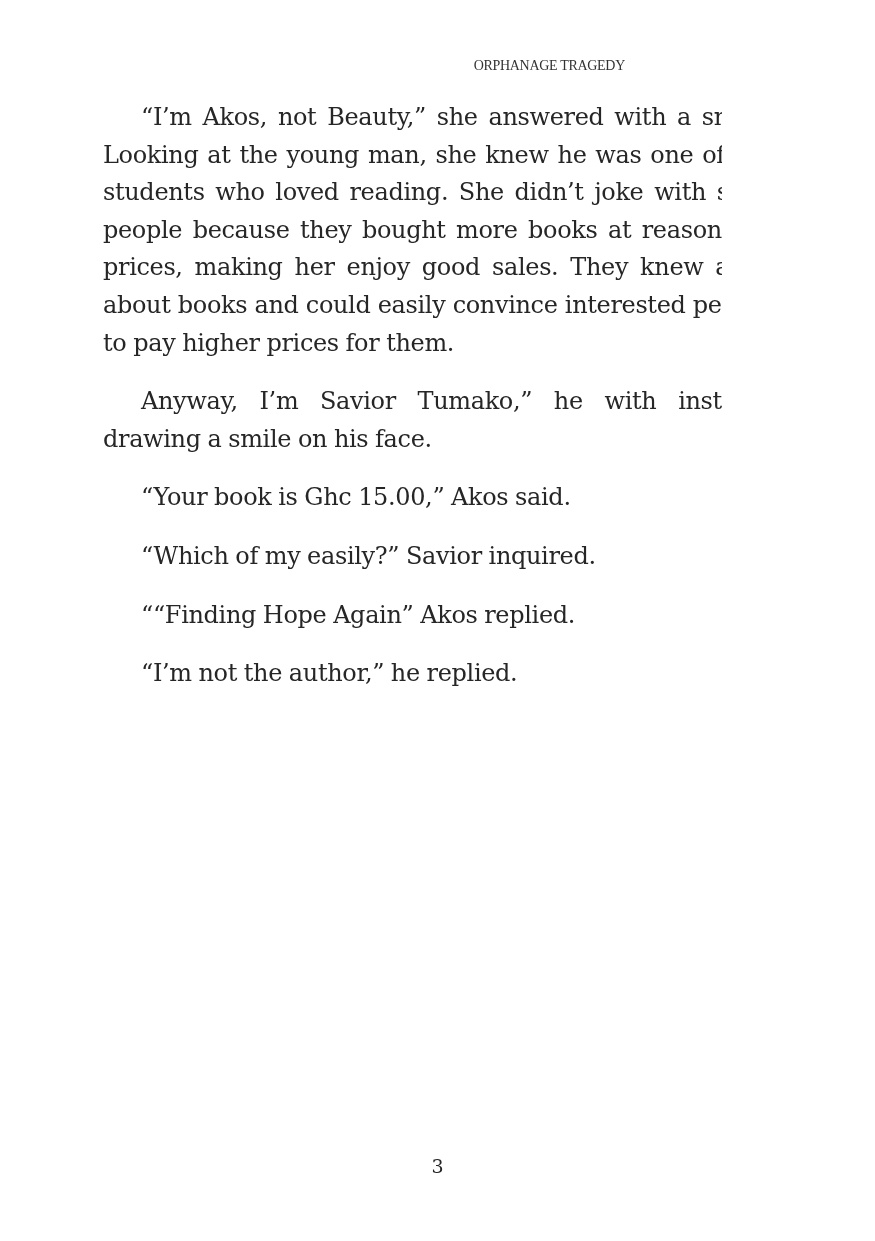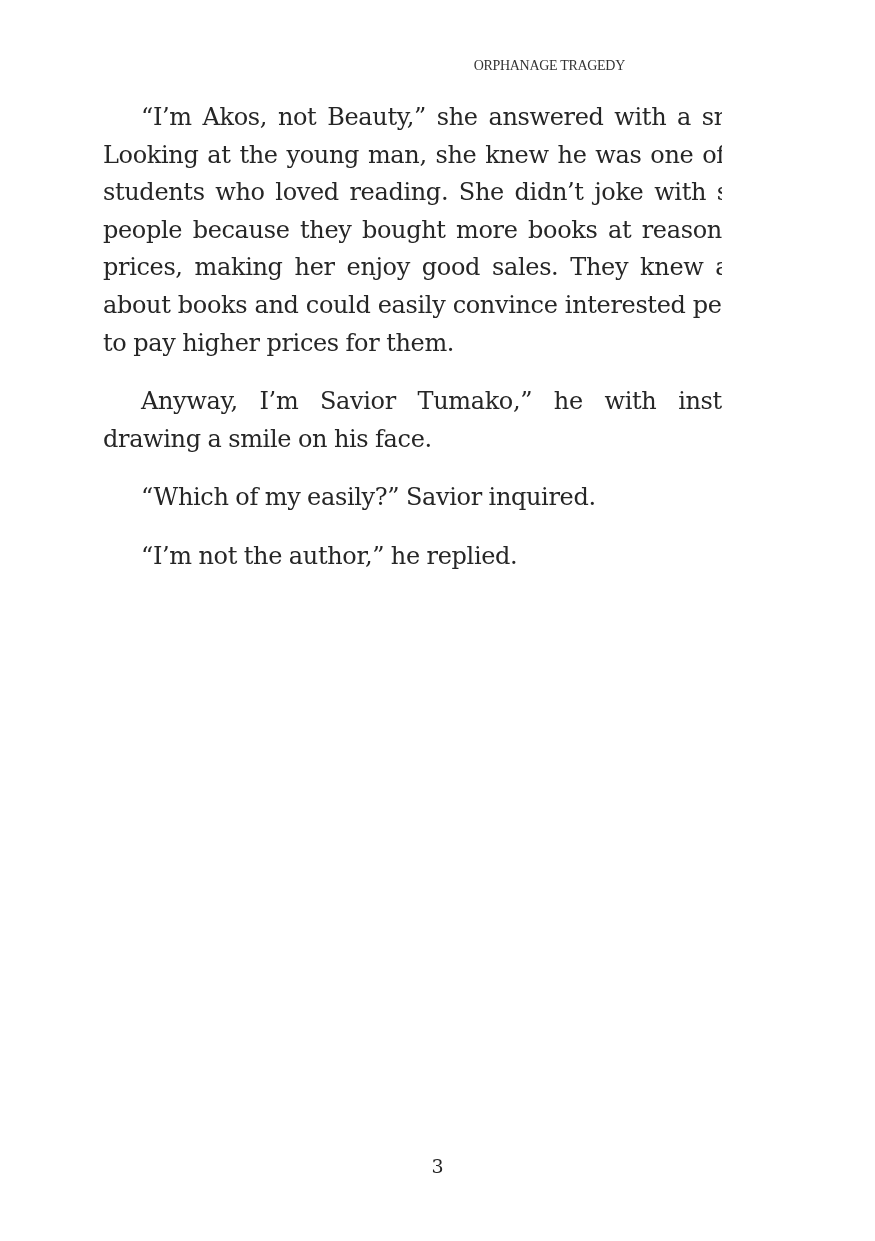--- a/index.html
+++ b/index.html
@@ -56,18 +56,20 @@
   </style>
 </head>
 <body>
 
 <div class="page">
   <div class="running-header">ORPHANAGE TRAGEDY</div>
 
   <div class="body-text">
     <p class="para">“I’m Akos, not Beauty,” she answered with a smile. Looking at the young man, she knew he was one of the students who loved reading. She didn’t joke with such people because they bought more books at reasonable prices, making her enjoy good sales. They knew a lot about books and could easily convince interested people to pay higher prices for them.</p>
     <p class="para">Anyway, I’m Savior Tumako,” he with instead, drawing a smile on his face.</p>
+    <p class="para no-justify">“Your book is Ghc 15.00,” Akos said.</p>
     <p class="para no-justify">“Which of my easily?” Savior inquired.</p>
+    <p class="para no-justify">““Finding Hope Again” Akos replied.</p>
     <p class="para no-justify">“I’m not the author,” he replied.</p>
   </div>
 
   <div class="page-number">3</div>
 </div>
 
 </body></html>

